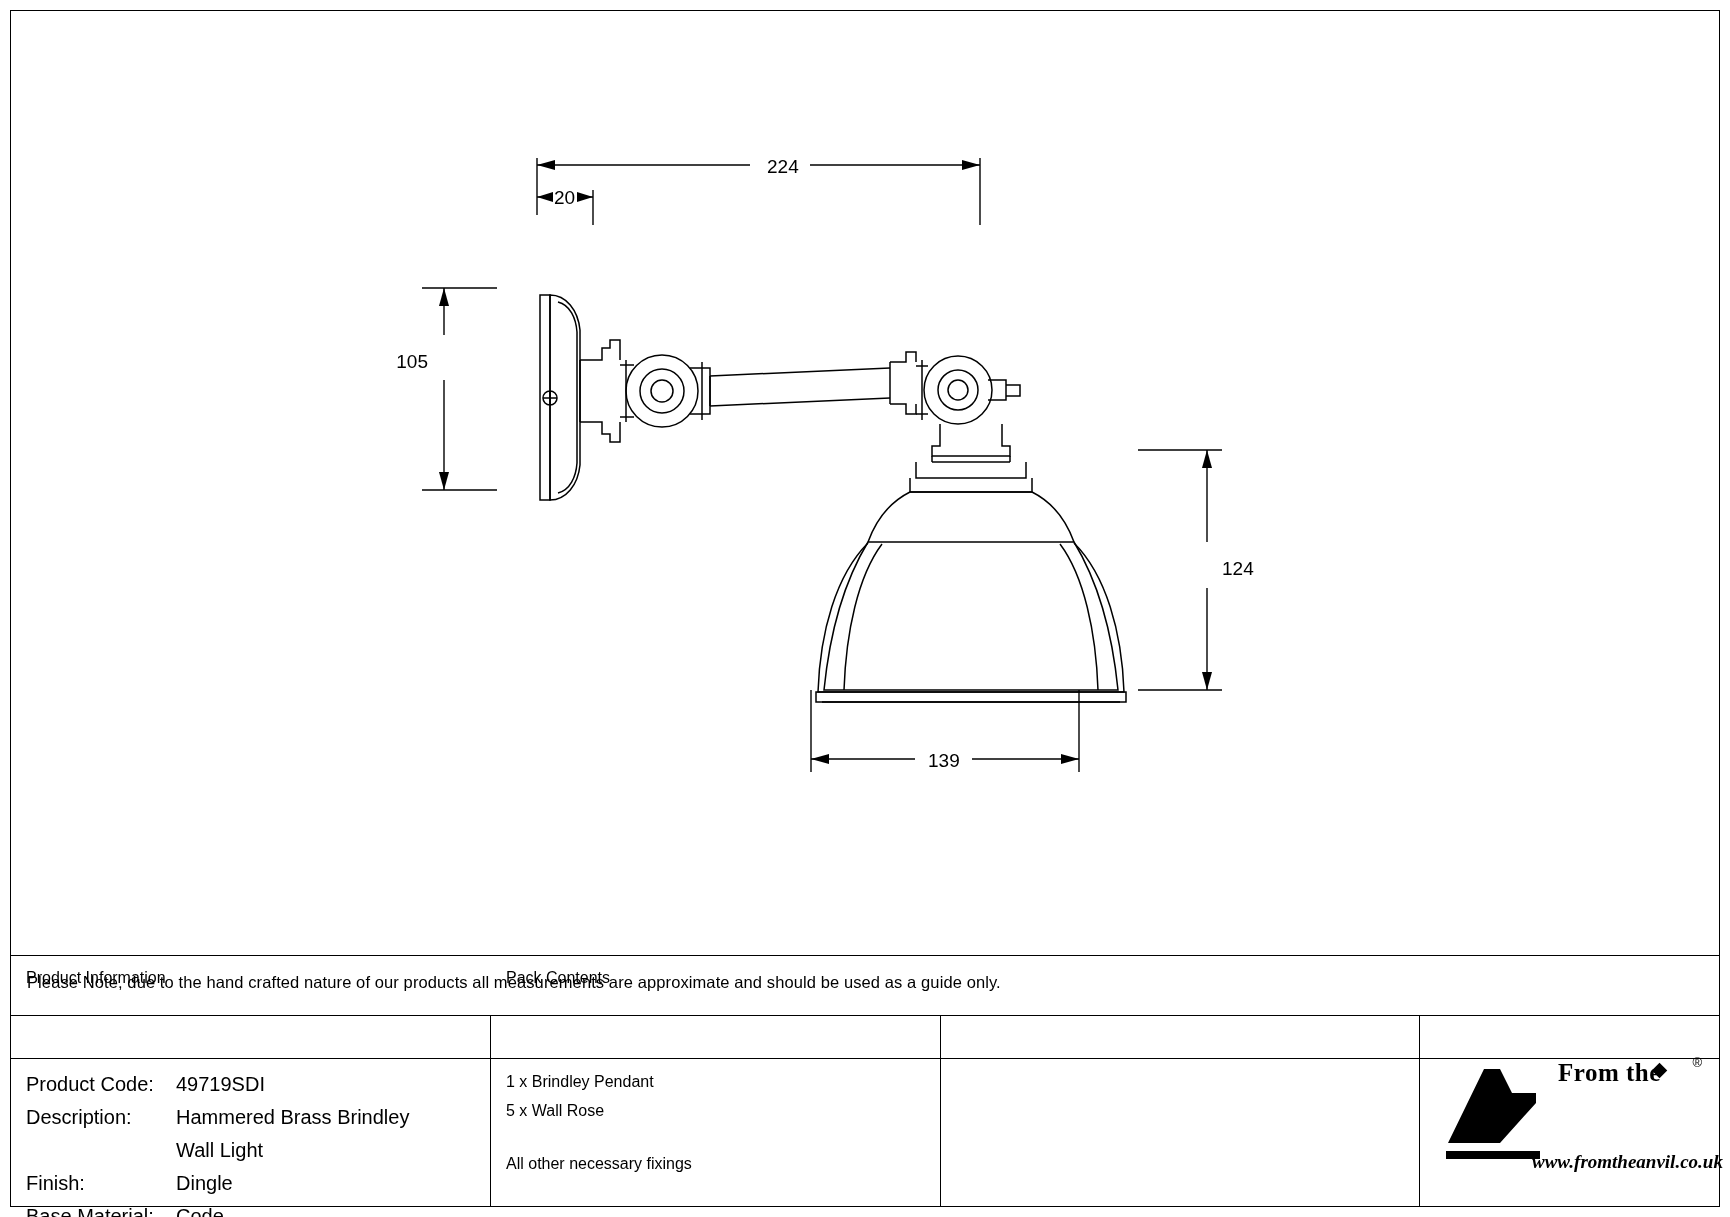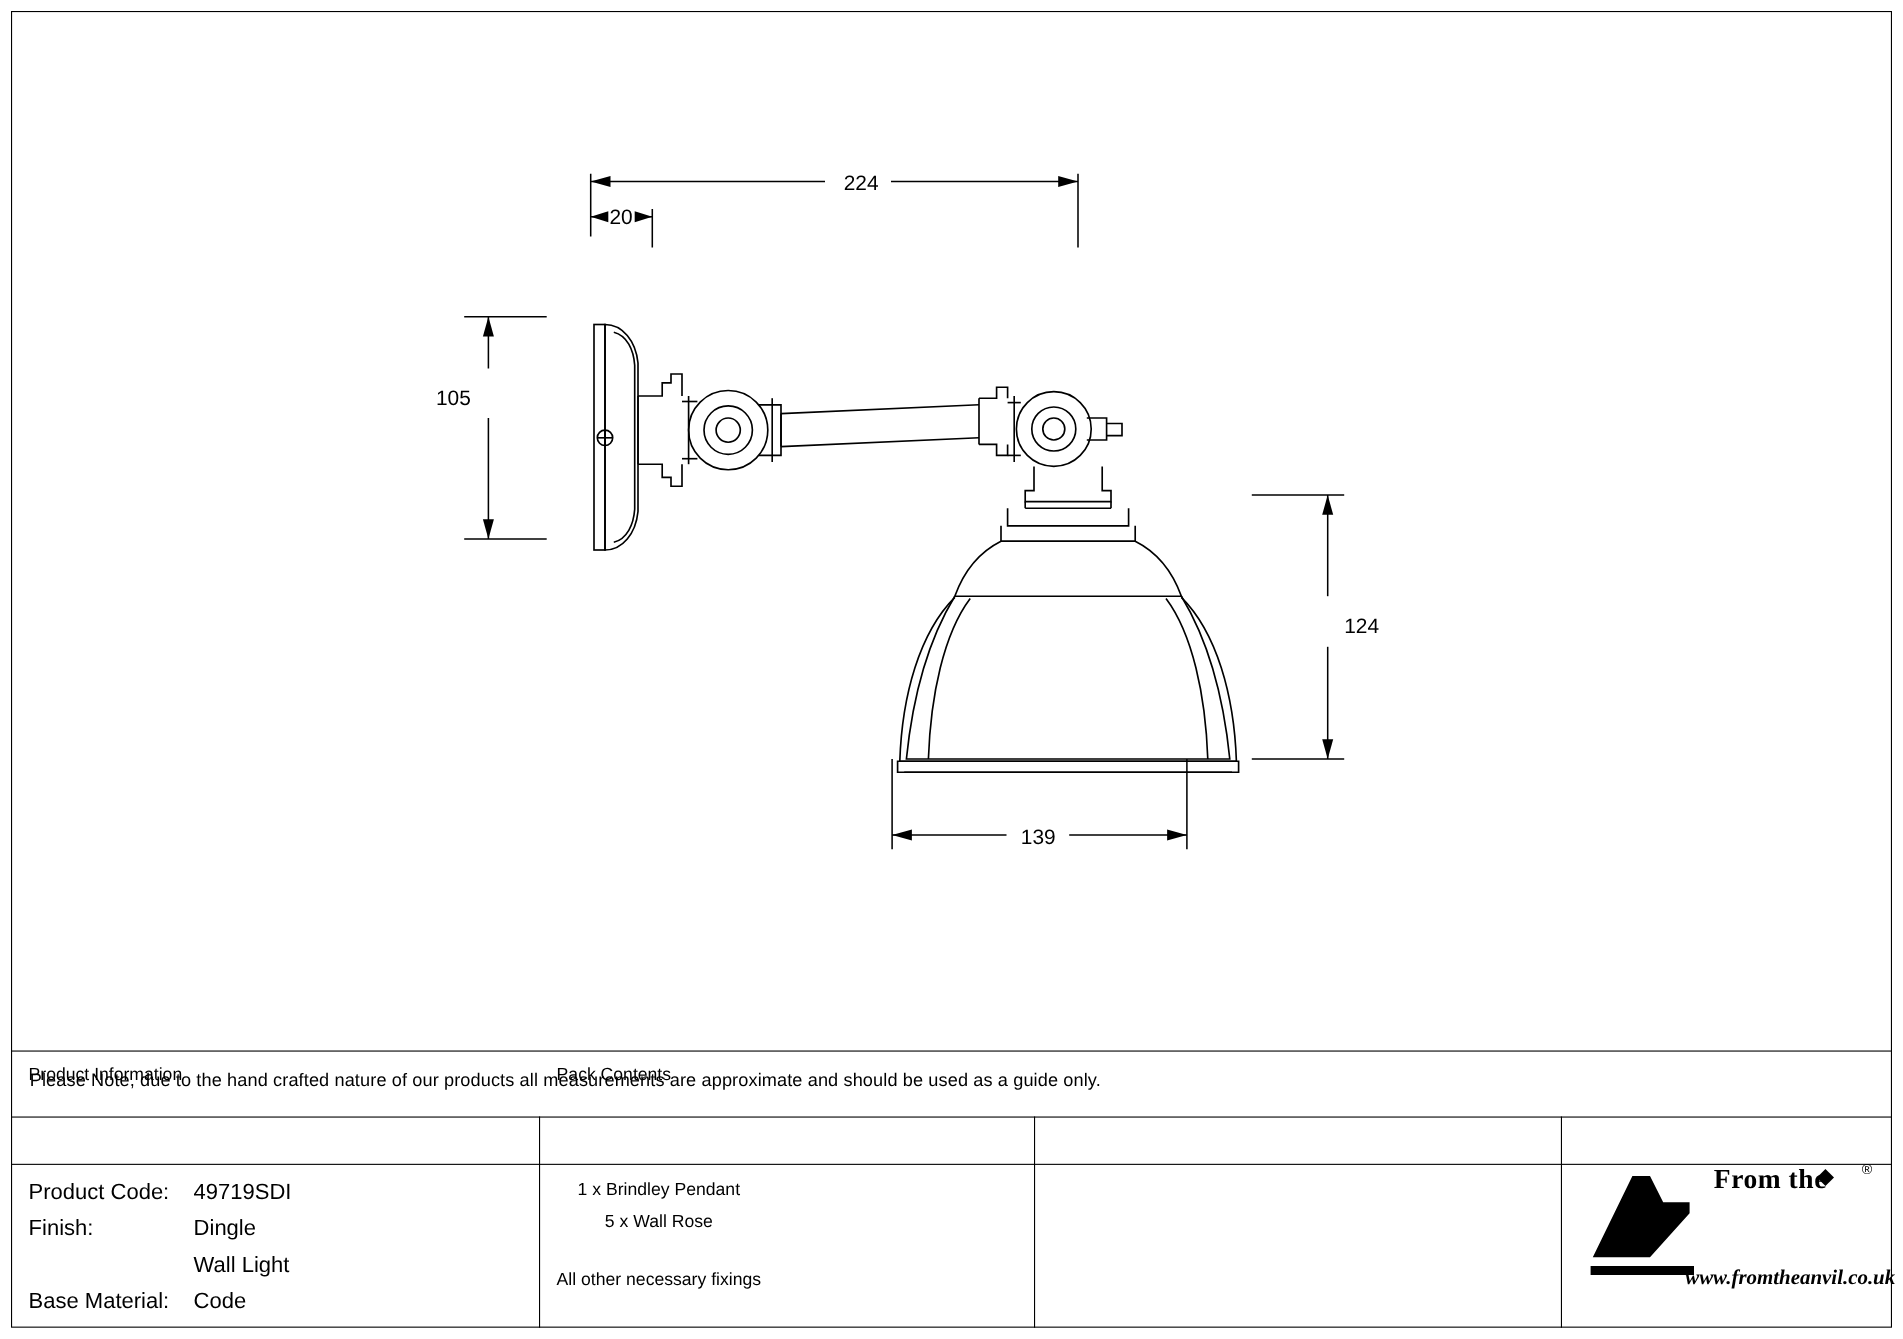--- a/index.html
+++ b/index.html
@@ -91,21 +91,20 @@
   }
   .pack-list {
     position: absolute;
     left: 16px;
     top: 16px;
     font-size: 16px;
   }
   .pack-list div {
     padding-bottom: 11px;
     white-space: nowrap;
-    text-align: center;
   }
   .pack-gap {
     height: 13px;
   }
   
   #logo {
     position: absolute;
     right: 12px;
     bottom: 10px;
     width: 268px;
@@ -300,26 +299,30 @@
     <div class="col-head" style="left:16px;">Product Information</div>
     <div class="col-head" style="left:496px;">Pack Contents</div>
 
     <table class="spec-table" style="top:118px;">
       <tbody>
           <tr>
         <td class="key">Product Code:</td>
         <td class="val">49719SDI</td>
       </tr>
       <tr>
-        <td class="key">Finish:</td>
-        <td class="val">Dingle</td>
+        <td class="key">Description:</td>
+        <td class="val">Hammered Brass Brindley</td>
       </tr>
       <tr>
         <td class="key"></td>
         <td class="val">Wall Light</td>
+      </tr>
+      <tr>
+        <td class="key">Finish:</td>
+        <td class="val">Dingle</td>
       </tr>
       <tr>
         <td class="key">Base Material:</td>
         <td class="val">Code</td>
       </tr>
     </tbody>
       </table>
 
     <div class="pack-list" style="left:496px; top:118px;">
       <div>1 x Brindley Pendant</div>

